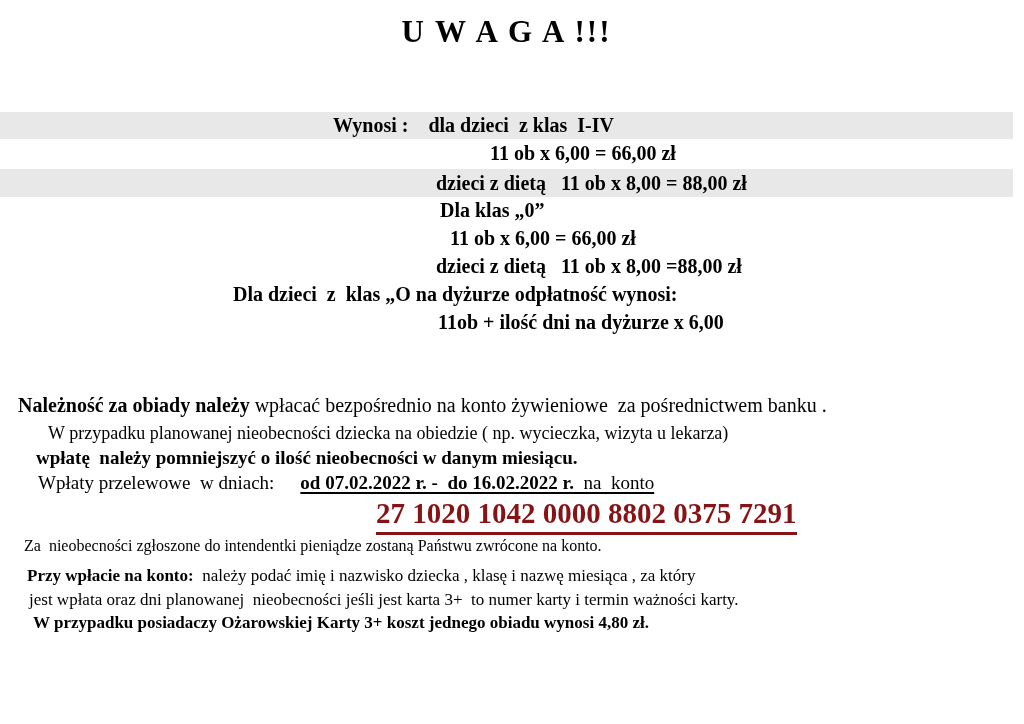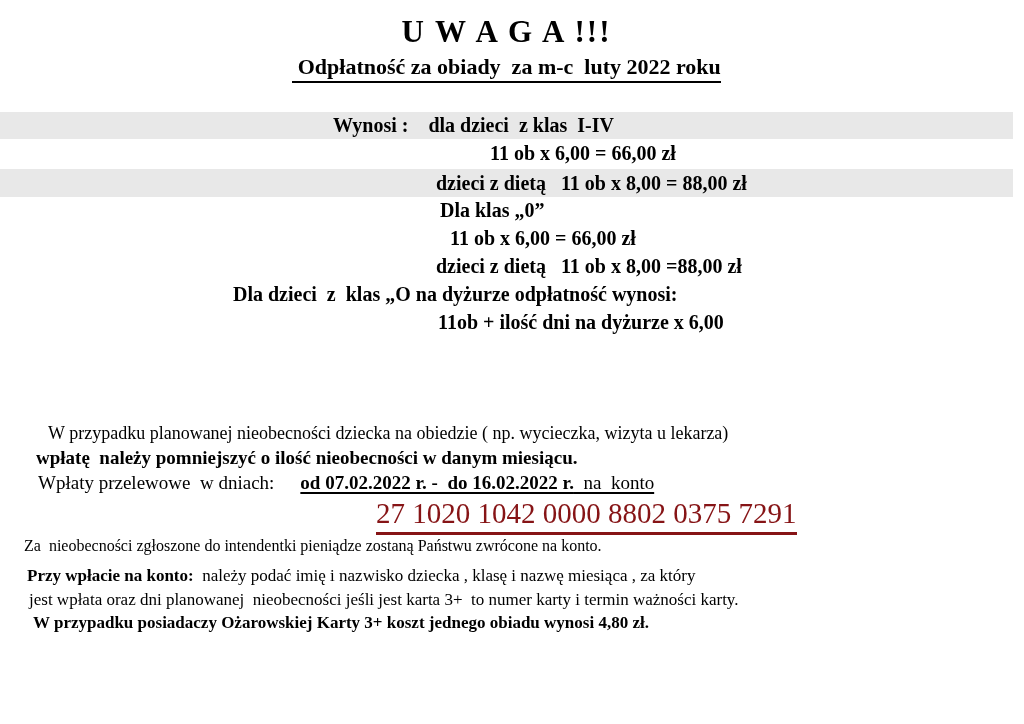--- a/index.html
+++ b/index.html
@@ -37,45 +37,45 @@
   .reg21{font-size:16px;}
   .seg17{font-size:17px;}
   .dates{
     margin-left:26px;
     text-decoration:underline;
     text-decoration-thickness:2px;
     text-underline-offset:3px;
   }
   .account{
     top:497px;left:376px;
-    font-weight:normal;font-size:29px;
+    font-weight:bold;font-size:29px;
     color:var(--account-red,#861416);
     border-bottom:3px solid var(--account-red,#861416);
     padding-bottom:2px;
   }
 </style>
 </head>
 <body>
 
 <div class="page">
 
   <div class="line title">U W A G A !!!</div>
-  <div class="line subtitle"><span class="u"> Odpłatność za obiady  za m-c  luty 2022 roku</span></div>
 
   <div class="band band1">Wynosi :    dla dzieci  z klas  I-IV</div>
   <div class="line price" style="top:142px;left:490px;">11 ob x 6,00 = 66,00 zł</div>
   <div class="band band2">dzieci z dietą   11 ob x 8,00 = 88,00 zł</div>
 
   <div class="line price" style="top:199px;left:440px;">Dla klas „0”</div>
   <div class="line price" style="top:227px;left:450px;">11 ob x 6,00 = 66,00 zł</div>
   <div class="line price" style="top:255px;left:436px;">dzieci z dietą   11 ob x 8,00 =88,00 zł</div>
 
   <div class="line price" style="top:283px;left:233px;">Dla dzieci  z  klas „O na dyżurze odpłatność wynosi:</div>
   <div class="line price" style="top:311px;left:438px;">11ob + ilość dni na dyżurze x 6,00</div>
 
+  <div class="line para20" style="top:394px;left:18px;"><span class="b">Należność za obiady należy</span><span> wpłacać bezpośrednio na konto żywieniowe  za pośrednictwem banku .</span></div>
 
   <div class="line bold18" style="top:423px;left:48px;">W przypadku planowanej nieobecności dziecka na obiedzie ( np. wycieczka, wizyta u lekarza)</div>
 
   <div class="line bold19" style="top:447px;left:36px;">wpłatę  należy pomniejszyć o ilość nieobecności w danym miesiącu.</div>
 
   <div class="line reg19" style="top:472px;left:38px;"><span>Wpłaty przelewowe  w dniach:</span><span class="dates"><span class="b">od 07.02.2022 r. -  do 16.02.2022 r.</span><span>  na  konto</span></span></div>
 
   <div class="line account">27 1020 1042 0000 8802 0375 7291</div>
 
   <div class="line reg21" style="top:537px;left:24px;">Za  nieobecności zgłoszone do intendentki pieniądze zostaną Państwu zwrócone na konto.</div>

